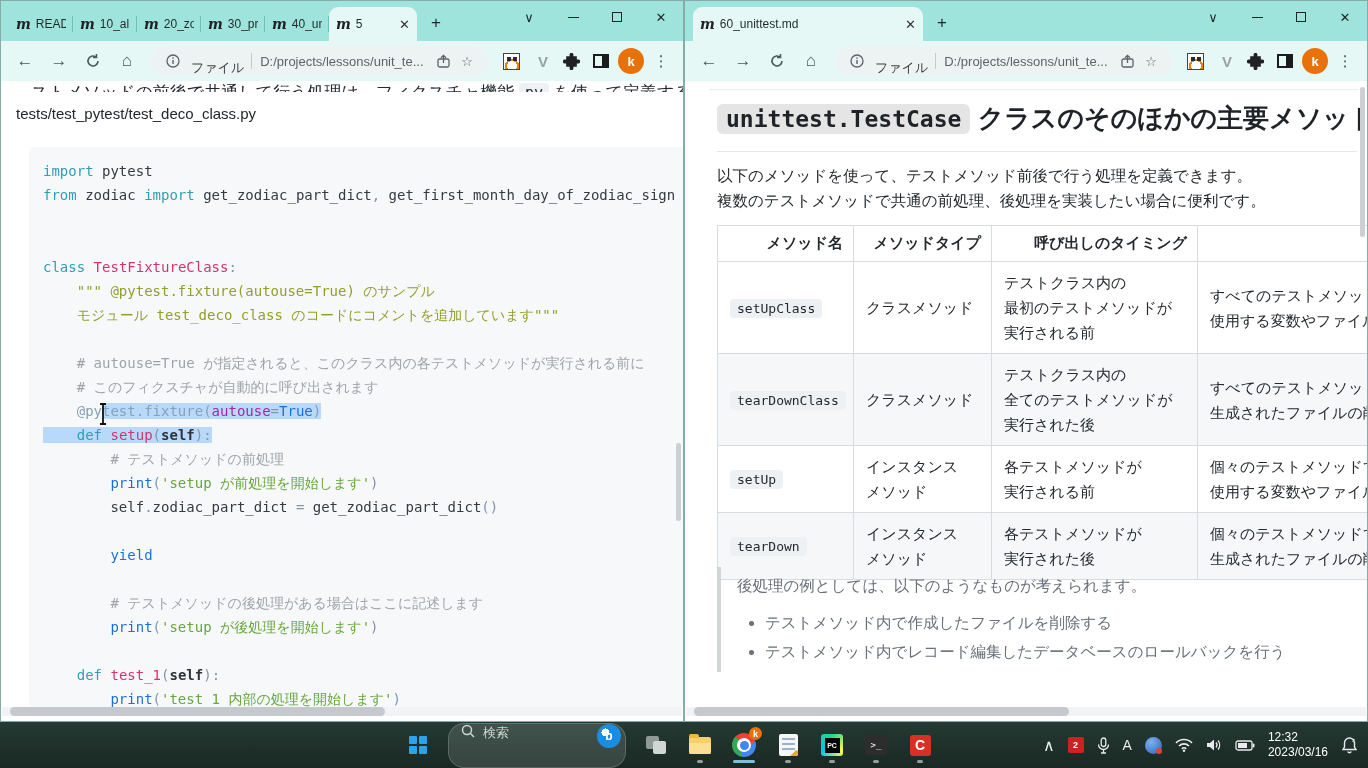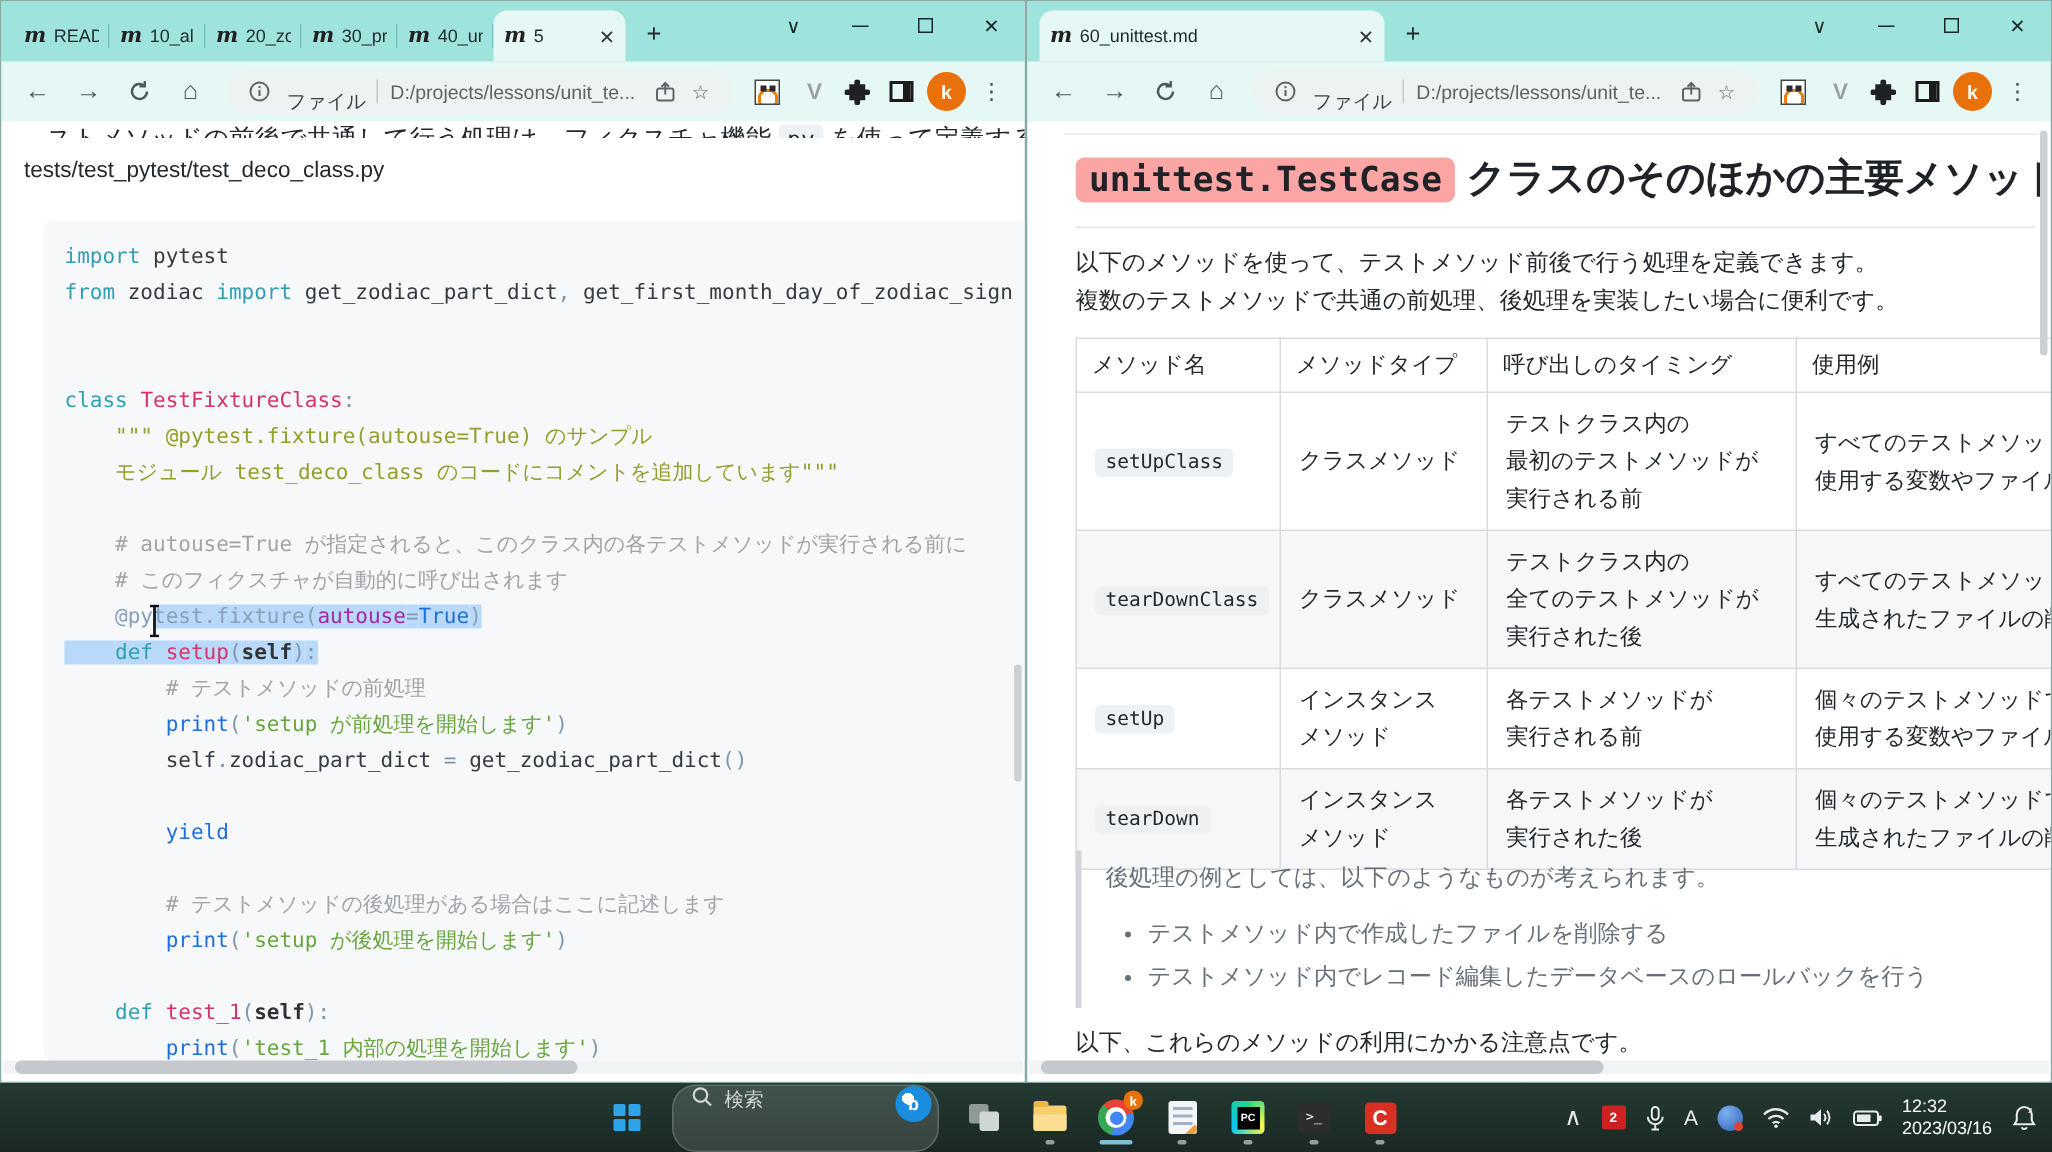--- a/index.html
+++ b/index.html
@@ -74,28 +74,28 @@
   .tok-sf{color:#2f3337;font-weight:bold}
   .sel{background:#b9d9fb}
   .hscroll{position:absolute;left:1px;right:1px;top:626px;height:9px;background:#f1f3f4}
   .hthumb{position:absolute;left:8px;top:0;width:375px;height:9px;background:#c5c9cd;border-radius:5px}
   .vthumb{position:absolute;width:5px;background:#ccd0d3;border-radius:3px}
   .ibeam{position:absolute;left:96px;top:322px}
   
   .r-hairline{position:absolute;top:8px;left:24px;right:8px;height:1px;background:#ebedef}
   .md-h1{position:absolute;top:20px;left:32px;right:4px;font-weight:bold;font-size:26px;
     color:#1f2328;white-space:nowrap;overflow:hidden}
-  .h-code{font-family:"DejaVu Sans Mono",monospace;background:#fca5a5;border-radius:6px;
+  .h-code{font-family:"DejaVu Sans Mono",monospace;background:#e5e5e5;border-radius:6px;
     padding:2px 9px;font-size:23px}
   .h-rule{position:absolute;top:70px;left:32px;right:10px;height:1px;background:#e4e7ea}
   .intro{position:absolute;top:82px;left:32px;font-size:15.5px;line-height:25px;color:#24292e;white-space:nowrap}
   .mdtable{position:absolute;top:144px;left:32px;border-collapse:collapse;font-size:15px;
     color:#24292e;table-layout:fixed;width:800px}
   .mdtable th,.mdtable td{border:1px solid #d8dce1}
-  .mdtable th{height:36px;font-weight:normal;text-align:left;padding:0 10px;white-space:nowrap}
+  .mdtable th{height:36px;font-weight:bold;text-align:right;padding:0 10px;white-space:nowrap}
   .mdtable td{padding:8px 12px;vertical-align:middle;line-height:25px;white-space:nowrap}
   .mdtable tbody tr:nth-child(even) td{background:#f5f7f9}
   .code-chip{font-family:"DejaVu Sans Mono",monospace;font-size:13px;background:#eef1f3;
     border-radius:4px;padding:2px 7px;color:#24292e}
   .quote{position:absolute;top:486px;left:32px;right:8px;border-left:4px solid #d2d6da;
     padding:6px 0 4px 16px;color:#68707a;font-size:15.5px;line-height:25px}
   .quote ul{margin:12px 0 0 28px}
   .quote li{margin-bottom:4px;white-space:nowrap}
   .closing{position:absolute;top:604px;left:32px;font-size:15.5px;color:#24292e;white-space:nowrap}
   
@@ -442,21 +442,20 @@
           </tr>
         </tbody>
     </table>
     <div class="quote">
       <div>後処理の例としては、以下のようなものが考えられます。</div>
       <ul id="quote-list">
           <li>テストメソッド内で作成したファイルを削除する</li>
           <li>テストメソッド内でレコード編集したデータベースのロールバックを行う</li>
         </ul>
     </div>
-    <div class="closing">以下、これらのメソッドの利用にかかる注意点です。</div>
     <div class="vthumb" style="right:2px;top:6px;height:150px"></div>
     <div class="hscroll">
         <div class="hthumb"></div>
       </div>
   </div>
 </div>
 
 <div class="taskbar">
   <div class="tb-apps">
     <div class="appbtn">

